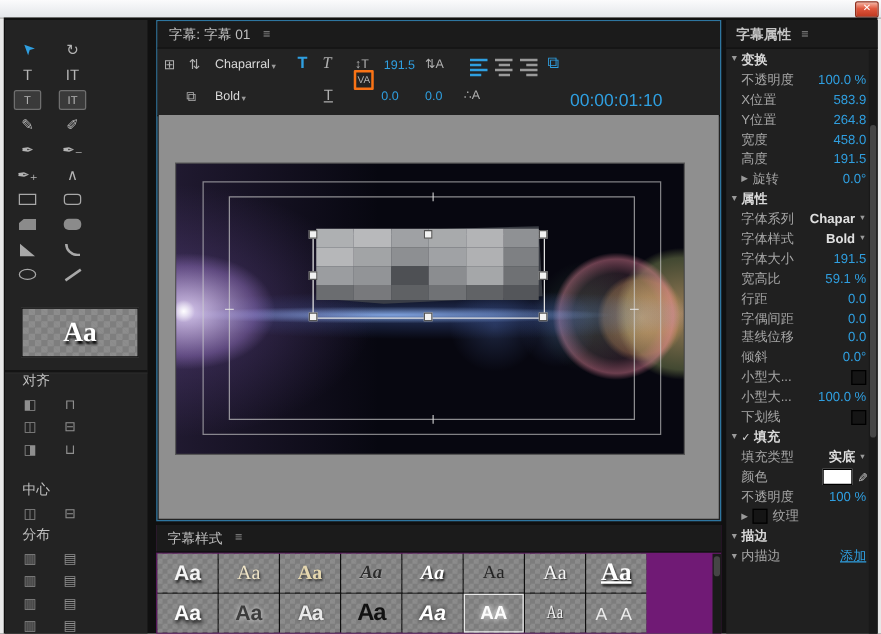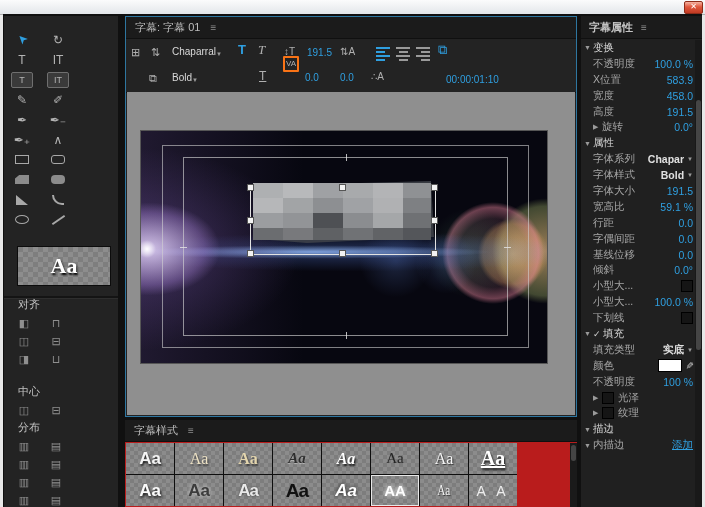--- a/index.html
+++ b/index.html
@@ -86,21 +86,21 @@
   .safe-inner{position:absolute;left:20px;top:11px;right:20px;bottom:11px;border:1px solid rgba(210,210,210,.65)}
   .tick{position:absolute;background:rgba(230,230,230,.8)}
   .tick.t{left:50%;top:-4px;width:1px;height:7px}
   .tick.b{left:50%;bottom:-4px;width:1px;height:7px}
   .tick.r{right:-4px;top:50%;width:7px;height:1px}
   .tick.l{left:-4px;top:50%;width:7px;height:1px}
   .sel-box{position:absolute;left:109px;top:56px;width:184px;height:66px;border:1px solid #e2e2e2}
   .mosaic{position:absolute;left:106px;top:46px}
   .handle{position:absolute;width:5px;height:5px;background:#f2f2f2;border:1px solid #555;cursor:move}
 
-  .styles-panel{position:absolute;top:404px;left:0;right:0;bottom:0;background:#b91c1c}
+  .styles-panel{position:absolute;top:404px;left:0;right:0;bottom:0;background:#701a75}
   .styles-grid{position:absolute;top:23px;left:1px;display:grid;grid-template-columns:repeat(8,48px);
                grid-auto-rows:31px;gap:1px;background:#0e0e0e}
   .swatch{display:flex;align-items:center;justify-content:center;cursor:pointer;overflow:hidden;
           background-color:#7d7d7d;
           background-image:linear-gradient(45deg,#8c8c8c 25%,transparent 25%,transparent 75%,#8c8c8c 75%),
                            linear-gradient(45deg,#8c8c8c 25%,transparent 25%,transparent 75%,#8c8c8c 75%);
           background-size:8px 8px;background-position:0 0,4px 4px}
   .swatch.selected{outline:1px solid #e8e8e8;outline-offset:-1px}
   .scrollbar{position:absolute;background:#1a1a1a}
   .thumb{position:absolute;left:1px;right:1px;background:#454545;border-radius:3px}
@@ -125,21 +125,21 @@
 
   
   .props-panel{position:absolute;left:578px;top:2px;bottom:0;right:0;background:#202020}
   .props-header{height:22px;display:flex;align-items:center;gap:8px;padding-left:8px;
                 color:#c4c4c4;font-size:11px;font-weight:bold;background:#1b1b1b;border-bottom:1px solid #101010}
   .props-list{position:absolute;top:24px;left:0;right:7px;bottom:0;display:flex;flex-direction:column}
   .prow{display:flex;align-items:center;height:15.9px;font-size:10.5px;padding-left:3px;box-sizing:border-box}
   .prow .arrow{width:9px;color:#9a9a9a;font-size:7px;flex:0 0 9px;cursor:pointer}
   .prow .chkmark{width:10px;color:#d2d2d2;font-size:9px;flex:0 0 10px}
   .prow .p-label{color:#a6a6a6;white-space:nowrap;overflow:hidden}
-  .prow.sec .p-label{color:#d8d8d8;font-weight:normal}
+  .prow.sec .p-label{color:#d8d8d8;font-weight:bold}
   .prow .p-right{margin-left:auto;display:flex;align-items:center;gap:3px;padding-right:2px}
   .prow .p-value{color:#2f9fe0;cursor:ew-resize}
   .prow .p-ddval{color:#e0e0e0;font-weight:bold;cursor:pointer}
   .prow .p-dd{color:#9a9a9a;font-size:6px;cursor:pointer}
   .prow .p-check{width:10px;height:10px;background:#151515;border:1px solid #000;cursor:pointer}
   .prow .p-swatch{width:22px;height:11px;background:#fff;border:1px solid #000;cursor:pointer}
   .prow .p-eyedrop{color:#c4c4c4;font-size:10px;transform:rotate(90deg);cursor:pointer}
   .prow .p-link{color:#2f9fe0;text-decoration:underline;cursor:pointer}
   .prow.child{padding-left:12px}
   .props-scroll{position:absolute;right:0;top:24px;bottom:0;width:7px;background:#191919}
@@ -274,21 +274,21 @@
             <i></i>
           </span>
         <span class="tb bars r" style="left:290px;top:8px">
             <i></i>
             <i></i>
             <i></i>
             <i></i>
           </span>
 
         <span class="tb" style="left:312px;top:5px;color:#2f9fe0;font-size:13px">⧉</span>
-        <span class="tb val" style="left:320px;top:35px;font-size:10px">00:00:01:10</span>
+        <span class="tb val" style="left:330px;top:35px;font-size:14px">00:00:01:10</span>
       </div>
 
       <div class="canvas">
         <div class="video-frame">
           <div class="safe-outer">
             <div class="safe-inner">
               <span class="tick t"></span>
               <span class="tick b"></span>
               <span class="tick r"></span>
               <span class="tick l"></span>
@@ -416,20 +416,26 @@
             <span class="p-value">100.0 %</span>
           </span>
         </div>
         <div class="prow child">
           <span class="p-label">X位置</span>
           <span class="p-right">
             <span class="p-value">583.9</span>
           </span>
         </div>
         <div class="prow child">
+          <span class="p-label">Y位置</span>
+          <span class="p-right">
+            <span class="p-value">264.8</span>
+          </span>
+        </div>
+        <div class="prow child">
           <span class="p-label">宽度</span>
           <span class="p-right">
             <span class="p-value">458.0</span>
           </span>
         </div>
         <div class="prow child">
           <span class="p-label">高度</span>
           <span class="p-right">
             <span class="p-value">191.5</span>
           </span>
@@ -534,25 +540,20 @@
         </div>
         <div class="prow child">
           <span class="p-label">不透明度</span>
           <span class="p-right">
             <span class="p-value">100 %</span>
           </span>
         </div>
         <div class="prow child">
           <span class="arrow">▶</span>
           <span class="p-check" style="margin-right: 4px;"></span>
-          <span class="p-label">光泽</span>
-        </div>
-        <div class="prow child">
-          <span class="arrow">▶</span>
-          <span class="p-check" style="margin-right: 4px;"></span>
           <span class="p-label">纹理</span>
         </div>
         <div class="prow sec">
           <span class="arrow">▼</span>
           <span class="p-label">描边</span>
         </div>
         <div class="prow">
           <span class="arrow">▼</span>
           <span class="p-label">内描边</span>
           <span class="p-right">

